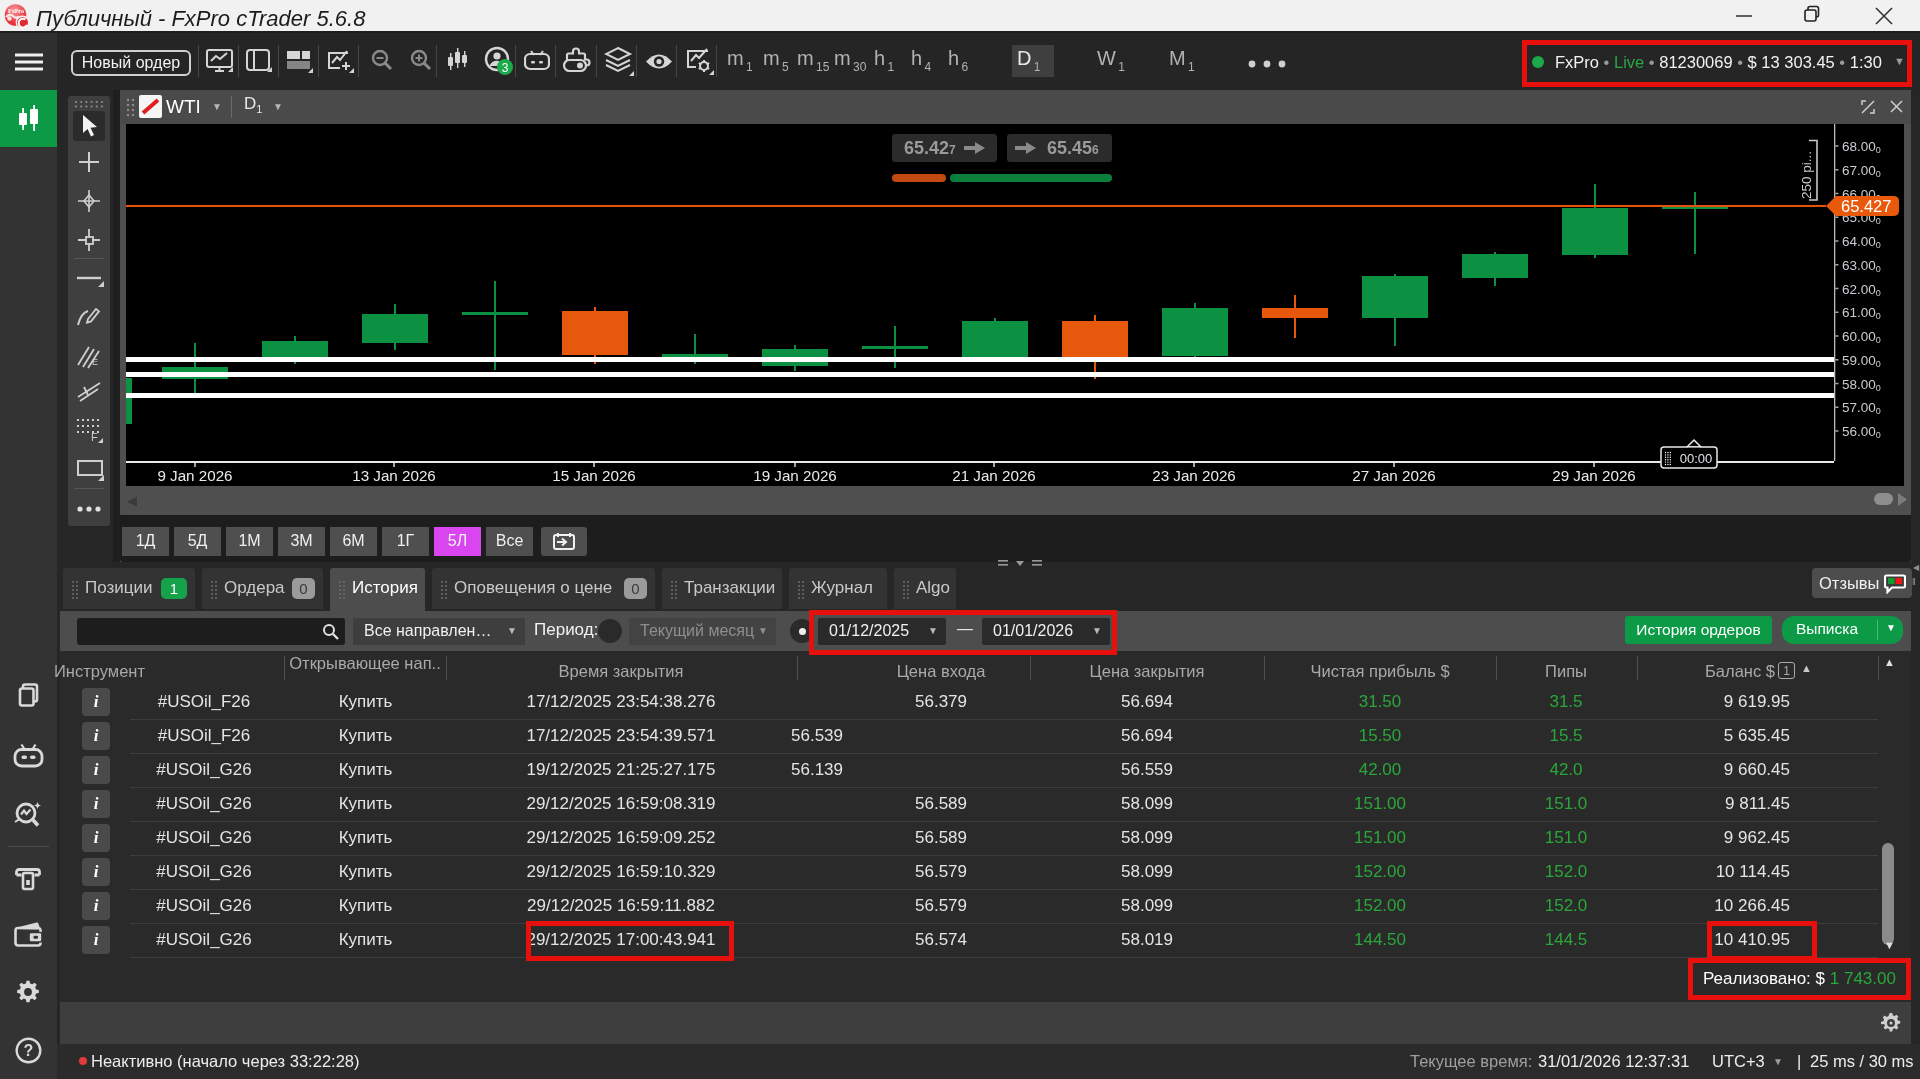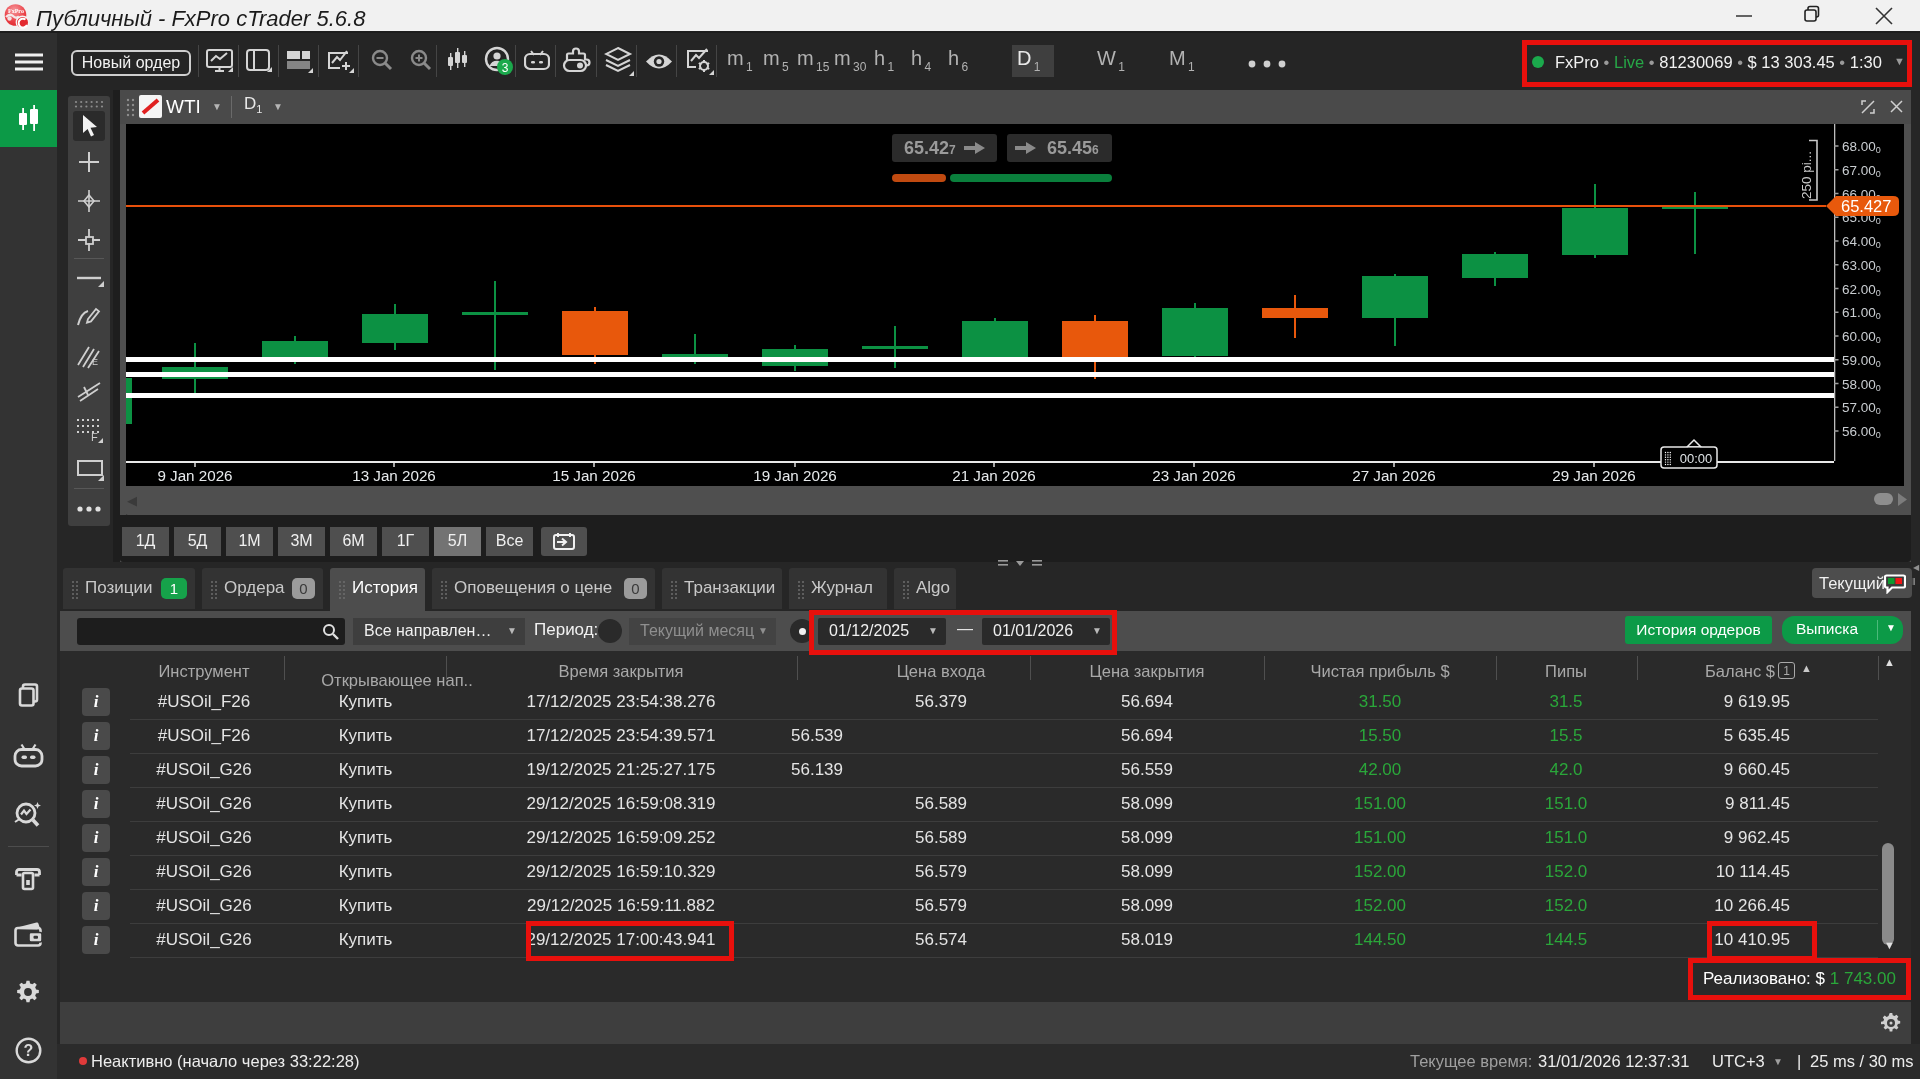--- a/index.html
+++ b/index.html
@@ -368,21 +368,21 @@
         <path d="M1 0 L10 6.5 L1 13 Z" fill="#7c7c7c"></path>
       </svg>
     </div>
     <div class="abs" style="left:0;top:425px;width:1791px;height:47px;background:#1d1d1d;border-radius:0 0 3px 3px;">
       <div class="abs" style="left:2px;top:12px;width:47px;height:29px;background:#4f4f4f;color:#f0f0f0;font-size:16px;text-align:center;line-height:28px;">1Д</div>
       <div class="abs" style="left:54px;top:12px;width:47px;height:29px;background:#4f4f4f;color:#f0f0f0;font-size:16px;text-align:center;line-height:28px;">5Д</div>
       <div class="abs" style="left:106px;top:12px;width:47px;height:29px;background:#4f4f4f;color:#f0f0f0;font-size:16px;text-align:center;line-height:28px;">1M</div>
       <div class="abs" style="left:158px;top:12px;width:47px;height:29px;background:#4f4f4f;color:#f0f0f0;font-size:16px;text-align:center;line-height:28px;">3M</div>
       <div class="abs" style="left:210px;top:12px;width:47px;height:29px;background:#4f4f4f;color:#f0f0f0;font-size:16px;text-align:center;line-height:28px;">6M</div>
       <div class="abs" style="left:262px;top:12px;width:47px;height:29px;background:#4f4f4f;color:#f0f0f0;font-size:16px;text-align:center;line-height:28px;">1Г</div>
-      <div class="abs" style="left:314px;top:12px;width:47px;height:29px;background:#737373;color:#f0f0f0;font-size:16px;text-align:center;line-height:28px;">5Л</div>
+      <div class="abs" style="left:314px;top:12px;width:47px;height:29px;background:#d946ef;color:#f0f0f0;font-size:16px;text-align:center;line-height:28px;">5Л</div>
       <div class="abs" style="left:366px;top:12px;width:47px;height:29px;background:#4f4f4f;color:#f0f0f0;font-size:16px;text-align:center;line-height:28px;">Все</div>
       <div class="abs" style="left:421px;top:12px;width:46px;height:29px;background:#4f4f4f;border-radius:3px;"></div>
       <svg class="abs" style="left:433px;top:17px" width="22" height="19" viewBox="0 0 22 19">
       <path d="M5 1 V5 M17 1 V5" stroke="#f0f0f0" stroke-width="2"></path>
       <rect x="1" y="3" width="20" height="14" rx="2" fill="none" stroke="#f0f0f0" stroke-width="2"></rect>
       <path d="M4 10 h8 M9 6.5 L13 10 L9 13.5" fill="none" stroke="#f0f0f0" stroke-width="2"></path>
       </svg>
     </div>
   </div>
 <div class="abs" style="left:1913px;top:563px;color:#8f8f8f;font-size:8px;">◀</div>
@@ -599,21 +599,21 @@
         <circle cx="6" cy="10" r="1"></circle>
         <circle cx="2" cy="14" r="1"></circle>
         <circle cx="6" cy="14" r="1"></circle>
         <circle cx="2" cy="18" r="1"></circle>
         <circle cx="6" cy="18" r="1"></circle>
       </g>
     </svg>
     <div class="abs" style="left:22px;top:10px;font-size:17px;color:#c9c9c9;white-space:nowrap;">Algo</div>
   </div>
 <div class="abs" style="left:1812px;top:568px;width:100px;height:30px;background:#4d4d4d;border-radius:4px;">
-  <span class="abs" style="left:7px;top:6px;color:#f0f0f0;font-size:16.5px;">Текущий</span>
+  <span class="abs" style="left:7px;top:6px;color:#f0f0f0;font-size:16.5px;">Отзывы</span>
   <svg class="abs" style="left:72px;top:6px;" width="22" height="20" viewBox="0 0 22 20">
     <path d="M2.5 1.5 h17 a1.5 1.5 0 0 1 1.5 1.5 v9 a1.5 1.5 0 0 1 -1.5 1.5 h-11.5 l-4.5 4.5 v-4.5 h-1 a1.5 1.5 0 0 1 -1.5 -1.5 v-9 a1.5 1.5 0 0 1 1.5 -1.5 z" fill="#3a3a3a" stroke="#fff" stroke-width="2.2"></path>
     <rect x="4" y="4" width="6.5" height="6" fill="#0d9a2e"></rect>
     <rect x="11.5" y="4" width="6.5" height="6" fill="#f01616"></rect>
     </svg>
 </div>
 <div class="abs" style="left:60px;top:611px;width:1851px;height:40px;background:#4d4d4d;">
     <div class="abs" style="left:17px;top:7px;width:268px;height:27px;background:#1d1d1d;border-radius:3px;"></div>
     <svg class="abs" style="left:262px;top:12px" width="18" height="18" viewBox="0 0 18 18">
       <circle cx="7" cy="7" r="5" fill="none" stroke="#e0e0e0" stroke-width="2"></circle>
@@ -629,22 +629,22 @@
     <div class="abs" style="left:897px;top:9px;font-size:16px;color:#e8e8e8;">—</div>
     <div class="abs" style="left:922px;top:7px;width:128px;height:27px;background:#2a2a2a;border-radius:2px;color:#f0f0f0;font-size:16px;line-height:26px;padding-left:11px;">01/01/2026 <span style="position:absolute;right:8px;top:0px;font-size:10px;color:#b9b9b9;">▼</span></div>
     <div class="abs" style="left:1565px;top:5px;width:147px;height:28px;background:#0c9a47;border-radius:3px;color:#fff;font-size:15.5px;text-align:center;line-height:27px;">История ордеров</div>
     <div class="abs" style="left:1722px;top:5px;width:121px;height:28px;background:#0c9a47;border-radius:12px;color:#fff;font-size:15.5px;">
       <span style="position:absolute;left:14px;top:4px;">Выписка</span>
       <span style="position:absolute;left:95px;top:4px;height:20px;width:1px;background:#4cb97a;"></span>
       <span style="position:absolute;right:7px;top:6px;font-size:10px;">▼</span>
     </div>
   </div>
 <div class="abs" style="left:60px;top:651px;width:1851px;height:351px;background:#2a2a2a;">
-    <div class="abs" style="left:-6px;top:11px;width:300px;text-align:center;font-size:16.5px;color:#a9a9a9;white-space:nowrap;">Инструмент</div>
-    <div class="abs" style="left:155px;top:20px;width:300px;text-align:center;font-size:16.5px;color:#a9a9a9;white-space:nowrap;margin-left:32px;">Открывающее нап..</div>
+    <div class="abs" style="left:-6px;top:11px;width:300px;text-align:left;font-size:16.5px;color:#a9a9a9;white-space:nowrap;">Инструмент</div>
+    <div class="abs" style="left:155px;top:3px;width:300px;text-align:center;font-size:16.5px;color:#a9a9a9;white-space:nowrap;">Открывающее нап..</div>
     <div class="abs" style="left:411px;top:11px;width:300px;text-align:center;font-size:16.5px;color:#a9a9a9;white-space:nowrap;">Время закрытия</div>
     <div class="abs" style="left:731px;top:11px;width:300px;text-align:center;font-size:16.5px;color:#a9a9a9;white-space:nowrap;">Цена входа</div>
     <div class="abs" style="left:937px;top:11px;width:300px;text-align:center;font-size:16.5px;color:#a9a9a9;white-space:nowrap;">Цена закрытия</div>
     <div class="abs" style="left:1170px;top:11px;width:300px;text-align:center;font-size:16.5px;color:#a9a9a9;white-space:nowrap;">Чистая прибыль $</div>
     <div class="abs" style="left:1356px;top:11px;width:300px;text-align:center;font-size:16.5px;color:#a9a9a9;white-space:nowrap;">Пипы</div>
     <div class="abs" style="left:1645px;top:11px;font-size:16.5px;color:#a9a9a9;">Баланс $</div>
     <div class="abs" style="left:1718px;top:11px;width:17px;height:17px;border:1.5px solid #a9a9a9;border-radius:3px;font-size:12px;color:#a9a9a9;text-align:center;line-height:16px;">1</div>
     <div class="abs" style="left:1741px;top:11px;font-size:11px;color:#c9c9c9;">▲</div>
     <div class="sep" style="left:224px;top:5px;height:24px;background:#4f4f4f;"></div>
     <div class="sep" style="left:386px;top:5px;height:24px;background:#4f4f4f;"></div>

